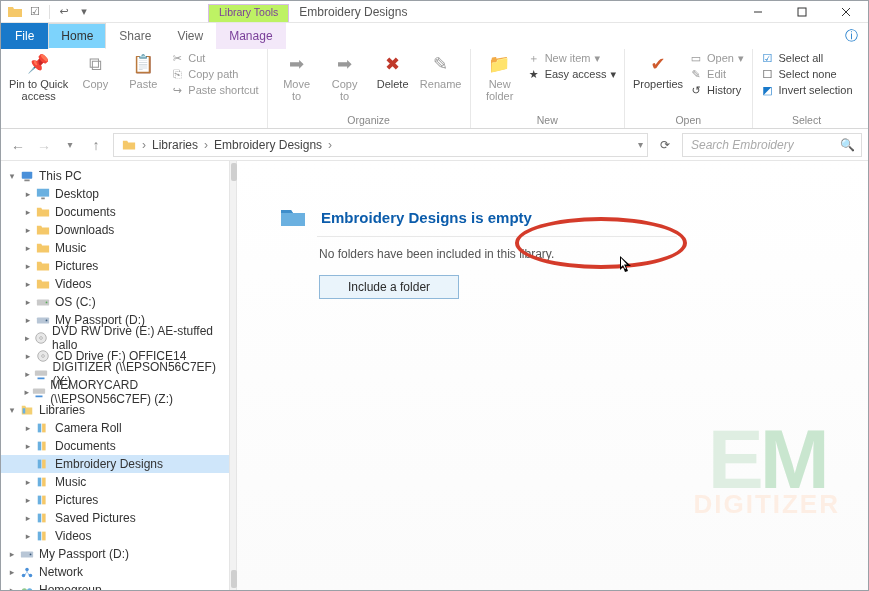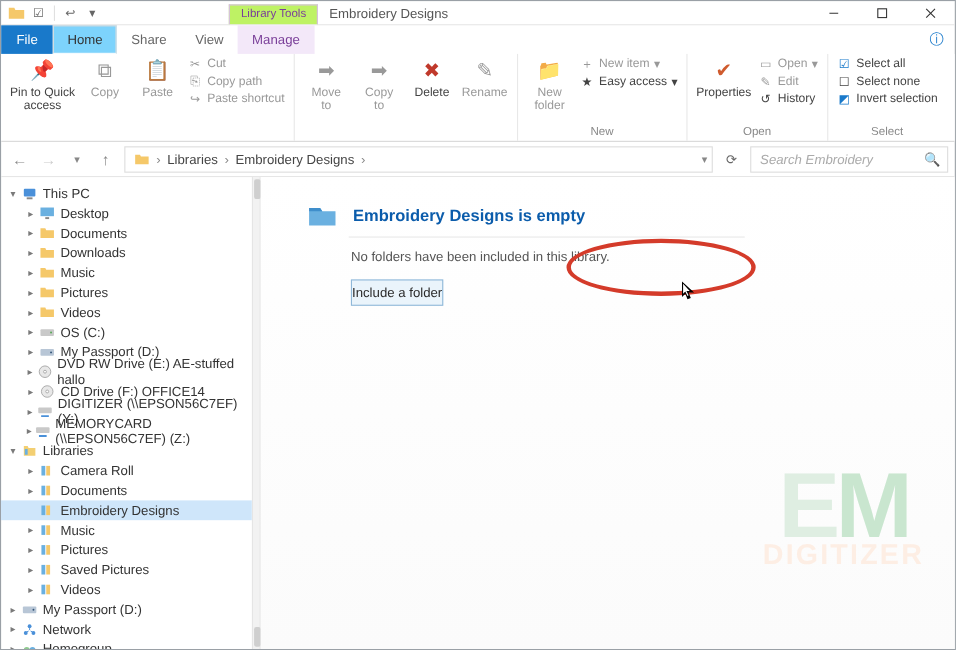--- a/index.html
+++ b/index.html
@@ -60,26 +60,26 @@
   .content { flex:1; position:relative; padding:24px 36px; background:linear-gradient(#fff,#fbfbfb); overflow:hidden; }
 
   
   .tnode { display:flex; align-items:center; height:18px; padding-right:6px; cursor:default; }
   .tnode.selected { background:#cfe6fa; }
   .expander { width:14px; text-align:center; color:#7a7a7a; font-size:9px; }
   .ticon { width:16px; height:16px; margin-right:4px; display:inline-flex; align-items:center; justify-content:center; font-size:12px; }
   .indent-0 { padding-left:4px; } .indent-1 { padding-left:20px; }
 
   
-  .notice-head { display:flex; align-items:center; gap:14px; margin-left:6px; }
+  .notice-head { display:flex; align-items:center; gap:14px; margin-left:6px;margin-top:21px; }
   .lib-icon { width:28px; height:22px; }
   .notice-title { color:#0b5cab; font-size:15px; font-weight:600; }
   .notice-hr { height:1px; background:#e8e8e8; margin:8px 0 0 44px; width:360px; }
   .notice-text { margin:10px 0 14px 46px; color:#555; }
-  .include-btn { margin-left:46px; display:inline-block; background:#eaf4fb; border:1px solid #8fb8d9; padding:4px 0; font-size:12px; color:#2b2b2b; }
+  .include-btn { margin-left:46px; display:inline-block; background:#eaf4fb; border:1px solid #8fb8d9; padding:4px 28px; font-size:12px; color:#2b2b2b; }
 
   
   .ring { position:absolute; border:4px solid #d43b2a; border-radius:50%; pointer-events:none; }
   .cursor { position:absolute; width:14px; height:18px; }
 
   
   .wm { position:absolute; right:28px; bottom:70px; text-align:center; pointer-events:none; user-select:none; }
   .wm .wm-em { font-size:84px; font-weight:800; color:#dfeee2; letter-spacing:-4px; line-height:0.8; }
   .wm .wm-em .m { color:#c9e6cf; }
   .wm .wm-sub { font-size:26px; font-weight:800; color:#fdeee4; letter-spacing:2px; margin-top:-4px; }
@@ -179,20 +179,21 @@
           </div>
         <div class="vbtn enabled">
             <span class="gl" style="color:#c0392b;">✖</span>
             <span>Delete</span>
           </div>
         <div class="vbtn">
             <span class="gl">✎</span>
             <span>Rename</span>
           </div>
       </div>
+      <div class="gname">Organize</div>
     </div>
 
     <div class="rgroup">
       <div class="items">
         <div class="vbtn">
             <span class="gl">📁</span>
             <span style="white-space:pre;">New
 folder</span>
           </div>
         <div class="vstack">

